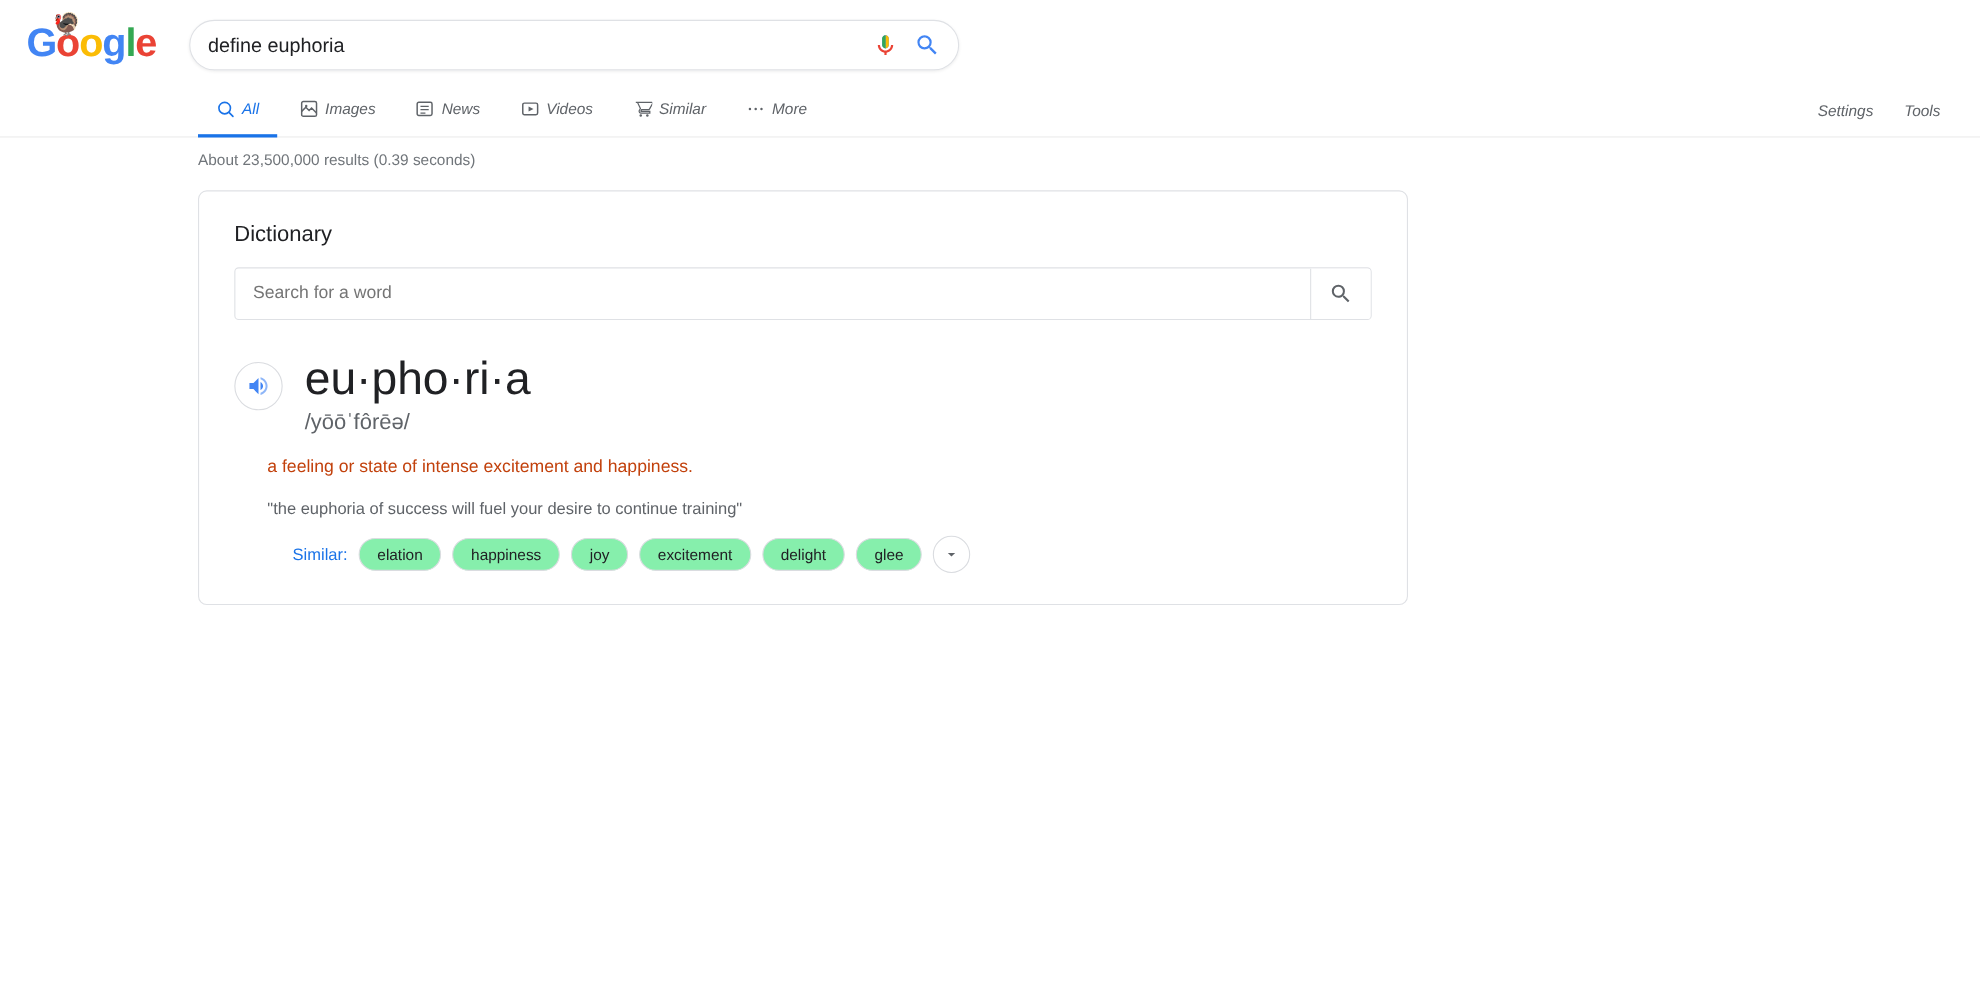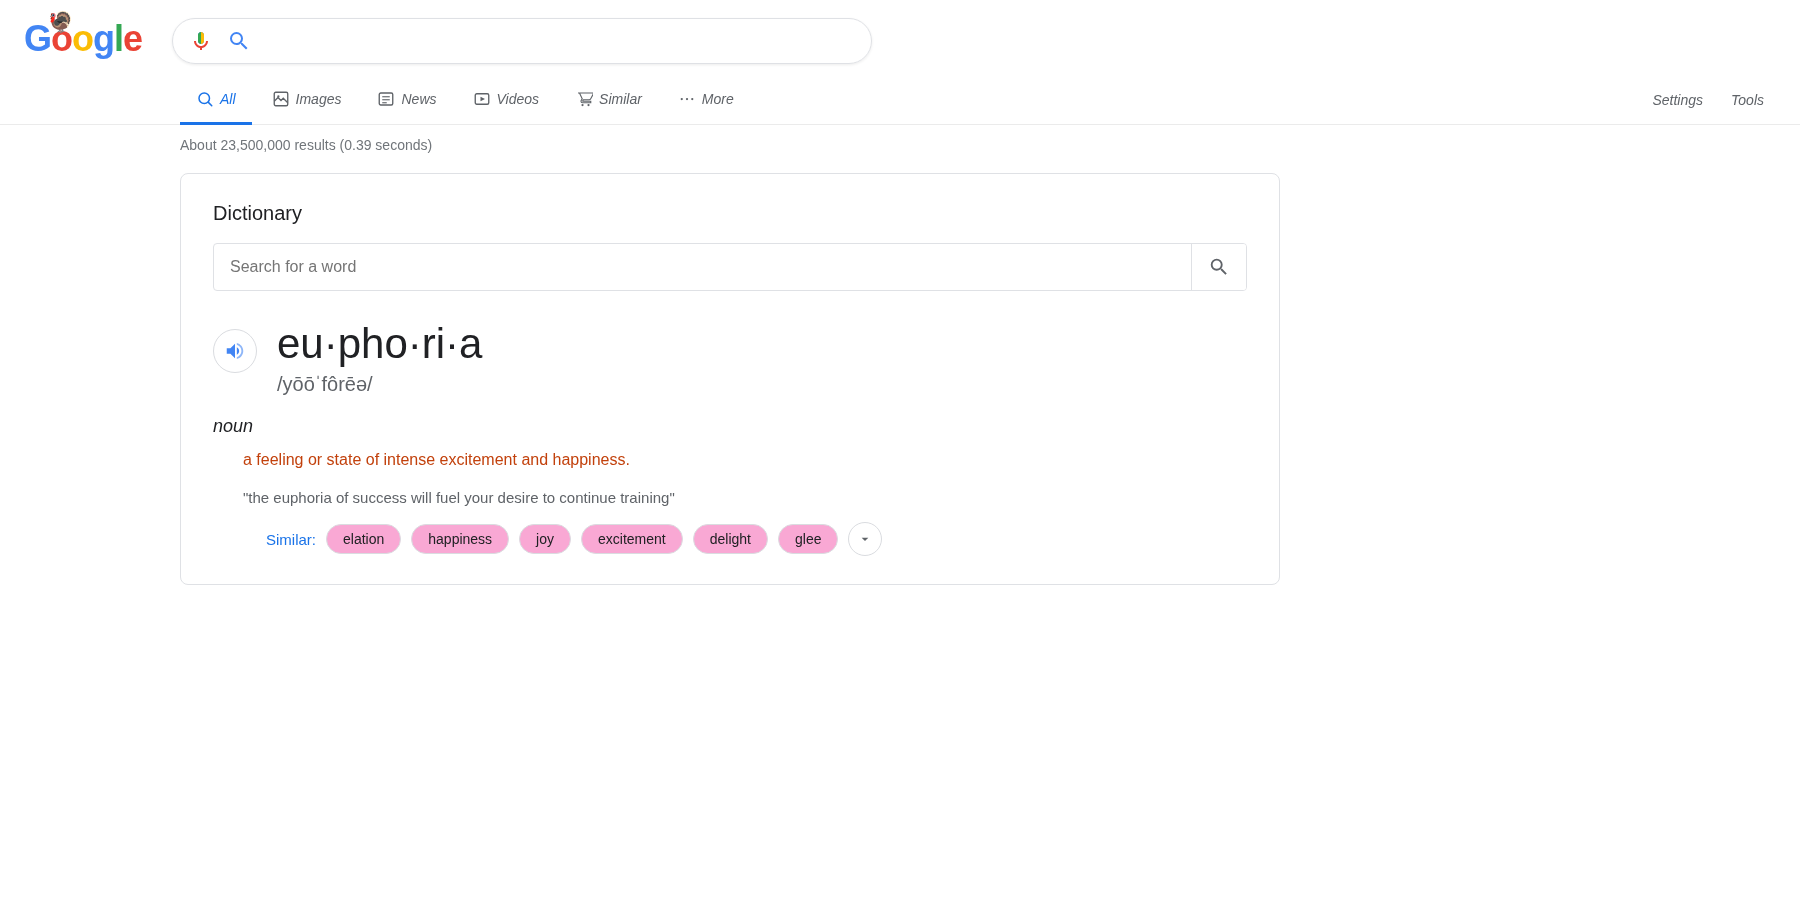--- a/index.html
+++ b/index.html
@@ -267,21 +267,21 @@
       margin-left: 23px;
     }
 
     .similar-chip {
       border: 1px solid #dadce0;
       border-radius: 20px;
       padding: 6px 16px;
       font-size: 14px;
       color: #202124;
       cursor: pointer;
-      background: #f9a8d4;
+      background: #86efac;
       text-align: center;
     }
 
     .similar-more {
       width: 34px;
       height: 34px;
       border-radius: 50%;
       border: 1px solid #dadce0;
       background: #fff;
       cursor: pointer;
@@ -302,20 +302,21 @@
 <body>
 
 <div class="header">
 
   <div class="logo">
     <span class="blue">G</span><span class="logo-turkey"><span class="red">o</span><span class="turkey-emoji">🦃</span></span><span class="yellow">o</span><span class="blue">g</span><span class="green">l</span><span class="red">e</span>
   </div>
 
   <div class="search-bar-wrapper">
     <div class="search-bar">
+      <input class="search-input" type="text" value="define euphoria" style="">
       <div class="search-icons">
 
         <button class="search-icon-btn" aria-label="Search by voice">
           <svg class="mic-icon" viewBox="0 0 24 24">
             <path d="M12 15c1.66 0 3-1.34 3-3V6c0-1.66-1.34-3-3-3S9 4.34 9 6v6c0 1.66 1.34 3 3 3z" fill="#4285F4"></path>
             <path d="M17 12c0 2.76-2.24 5-5 5s-5-2.24-5-5H5c0 3.53 2.61 6.43 6 6.92V21h2v-2.08c3.39-.49 6-3.39 6-6.92h-2z" fill="#EA4335"></path>
             <path d="M12 15c1.66 0 3-1.34 3-3V6c0-1.66-1.34-3-3-3" fill="#FBBC05"></path>
             <path d="M12 3C10.34 3 9 4.34 9 6v6c0 1.66 1.34 3 3 3" fill="#34A853"></path>
           </svg>
         </button>
@@ -412,21 +413,20 @@
           <path d="M3 9v6h4l5 5V4L7 9H3zm13.5 3c0-1.77-1.02-3.29-2.5-4.03v8.05c1.48-.73 2.5-2.25 2.5-4.02z" fill="#4285F4"></path>
           <path d="M14 3.23v2.06c2.89.86 5 3.54 5 6.71s-2.11 5.85-5 6.71v2.06c4.01-.91 7-4.49 7-8.77 0-4.28-2.99-7.86-7-8.77z" fill="#4285F4" opacity="0.6"></path>
         </svg>
       </button>
       <div>
         <div class="word-text">eu·pho·ri·a</div>
         <div class="phonetic">/yōōˈfôrēə/</div>
       </div>
     </div>
 
-    <p class="pos">noun</p>
 
     <div class="definition-block">
       <p class="definition-text">a feeling or state of intense excitement and happiness.</p>
       <p class="definition-example">"the euphoria of success will fuel your desire to continue training"</p>
     </div>
 
     <div class="similar-row">
       <span class="similar-label">Similar:</span>
       <button class="similar-chip">elation</button>
       <button class="similar-chip">happiness</button>

